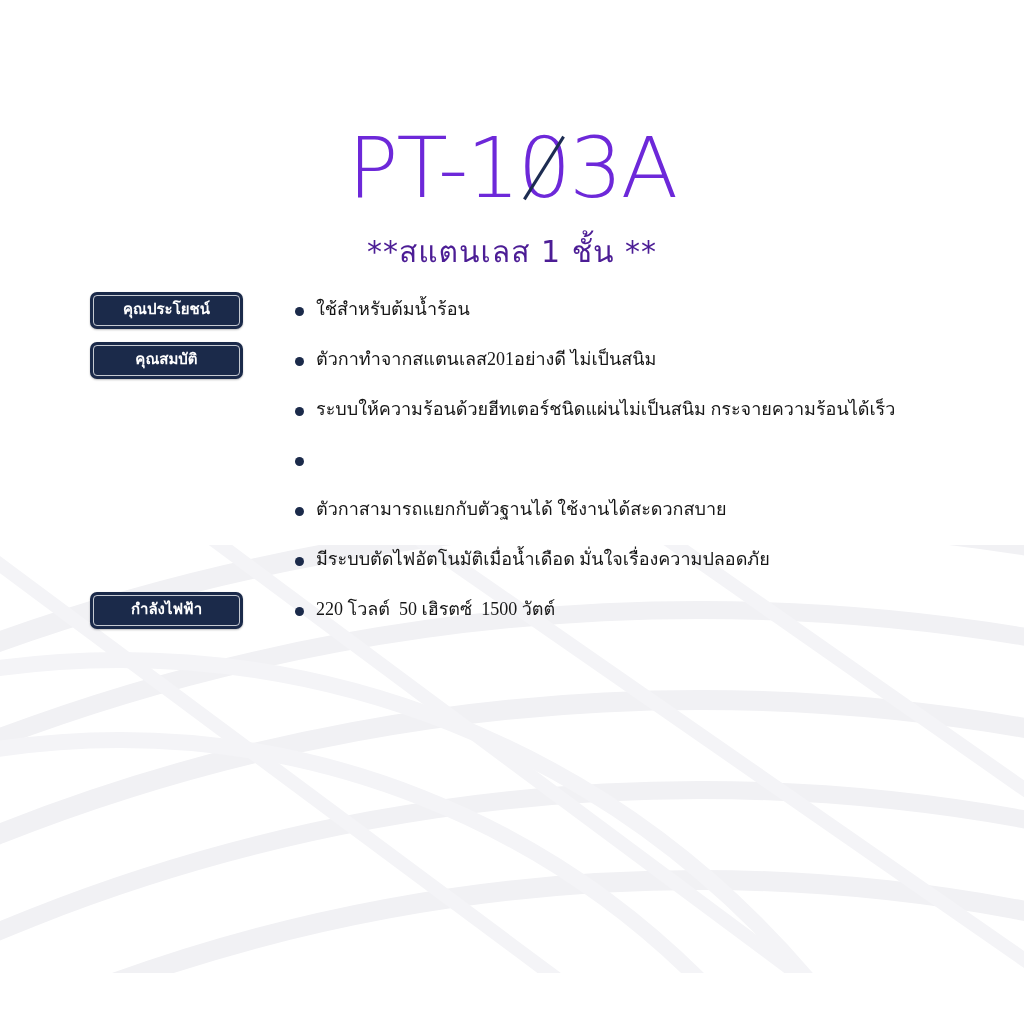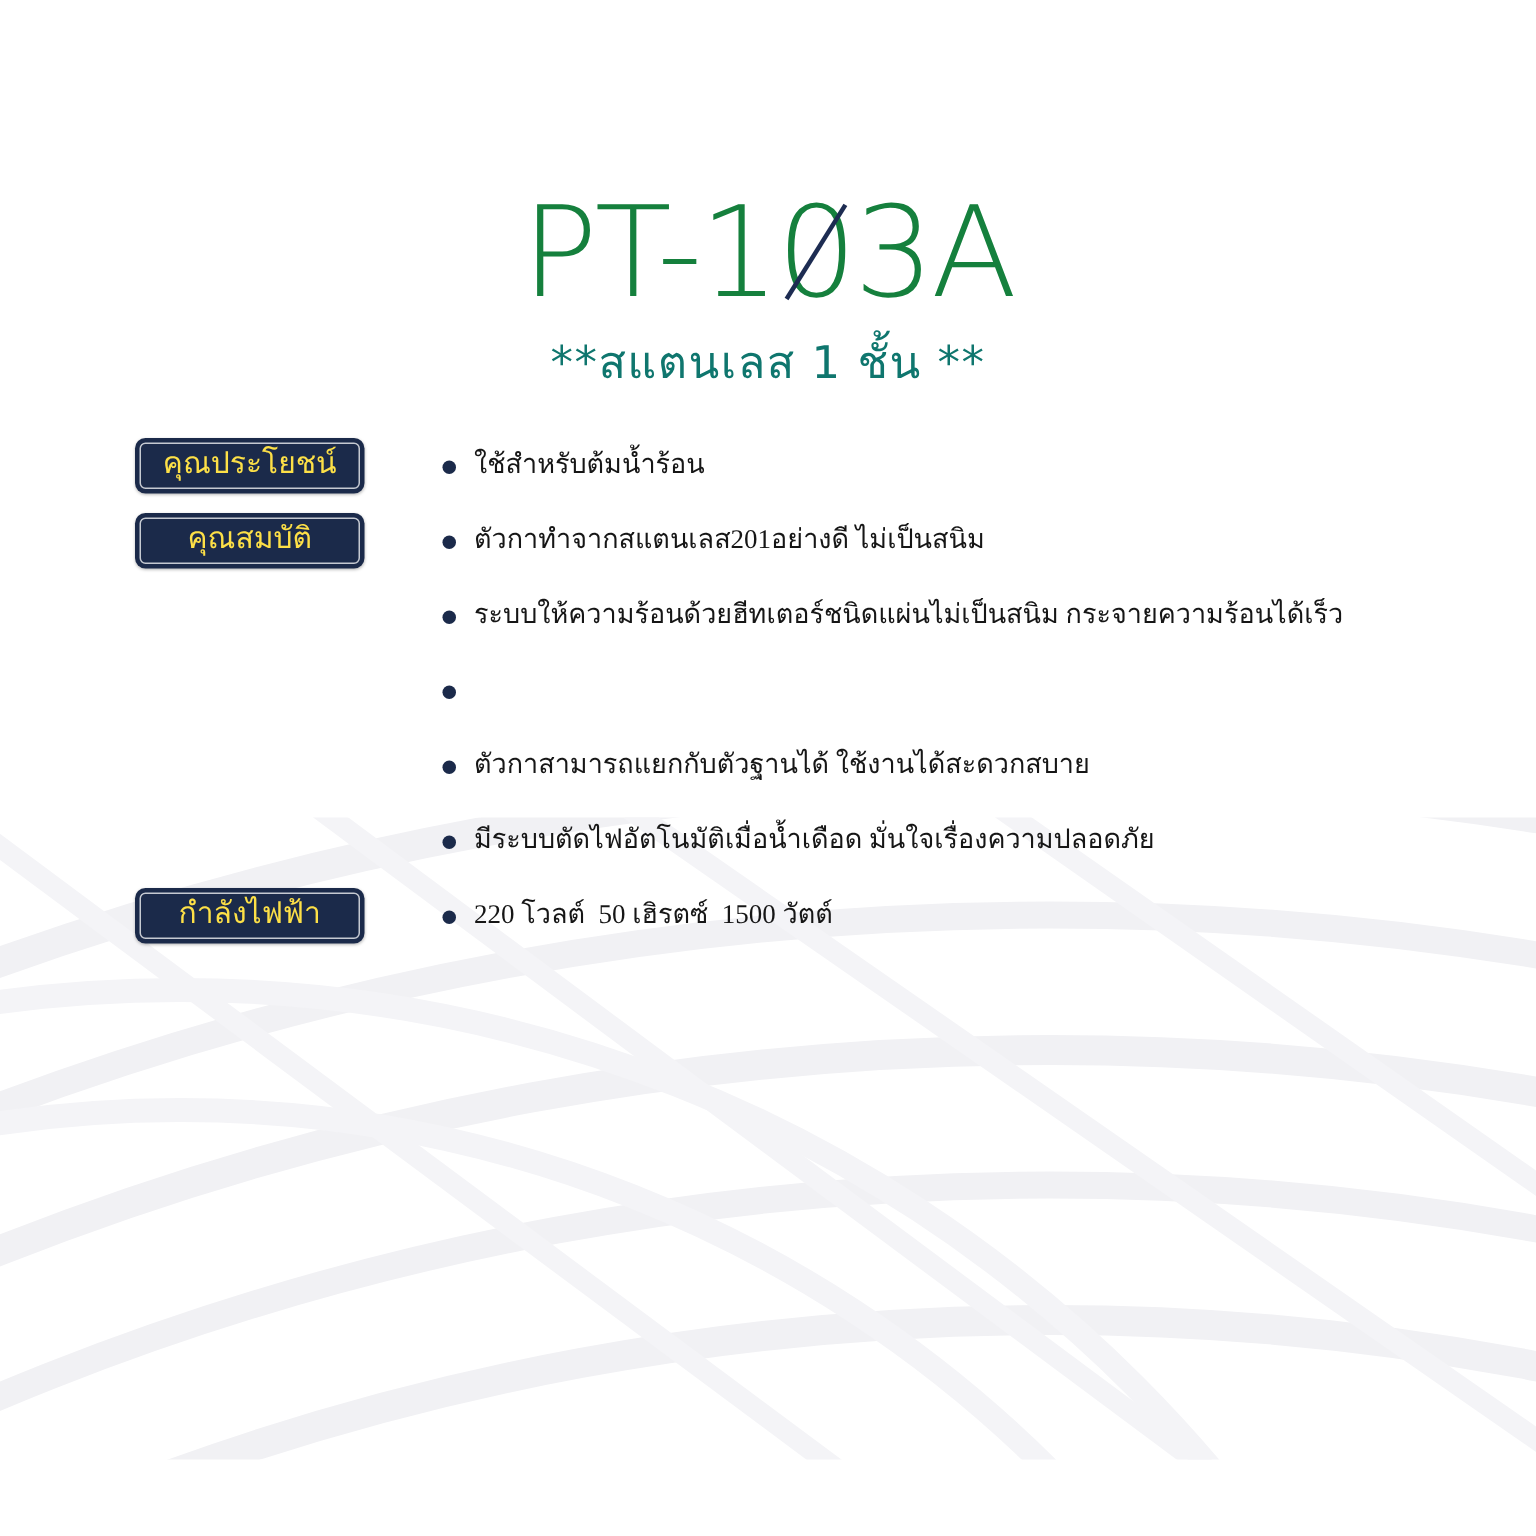--- a/index.html
+++ b/index.html
@@ -30,40 +30,40 @@
     width: 1024px;
     text-align: center;
     color: #1d2c52;
   }
   .title {
     font-family: "DejaVu Sans", "Liberation Sans", sans-serif;
     font-weight: 300;
     font-size: 84px;
     line-height: 1.0;
     letter-spacing: -2px;
-    color: #15803d;
+    color: #6d28d9;
   }
   .zero { position: relative; display: inline-block; }
   .zero::after {
     content: "";
     position: absolute;
     left: 50%;
     top: 6%;
     width: 3px;
     height: 88%;
     background: #1d2c52;
     transform: translateX(-50%) rotate(32deg);
     transform-origin: center;
   }
   .subtitle {
-    margin-top: 8px;
+    margin-top: 18px;
     font-family: "DejaVu Sans", "Liberation Sans", sans-serif;
     font-size: 30px;
     letter-spacing: 1px;
-    color: #0f766e;
+    color: #4c1d95;
   }
 
   
   .spec {
     position: absolute;
     top: 285px;
     left: 90px;
     right: 30px;
   }
   .section { display: flex; align-items: flex-start; }
@@ -85,23 +85,23 @@
   }
   .label-box::before {
     content: "";
     position: absolute;
     inset: 3px;
     border: 1.5px solid rgba(255,255,255,0.75);
     border-radius: 4px;
     pointer-events: none;
   }
   .label-text {
-    color: #fde047;
-    font-weight: normal;
-    font-size: 20px;
+    color: #ffffff;
+    font-weight: bold;
+    font-size: 15px;
     line-height: 1;
     white-space: nowrap;
     padding-bottom: 2px;
   }
 
   .bullet-row .dot {
     width: 9px;
     height: 9px;
     border-radius: 50%;
     background: #1b2a4a;

